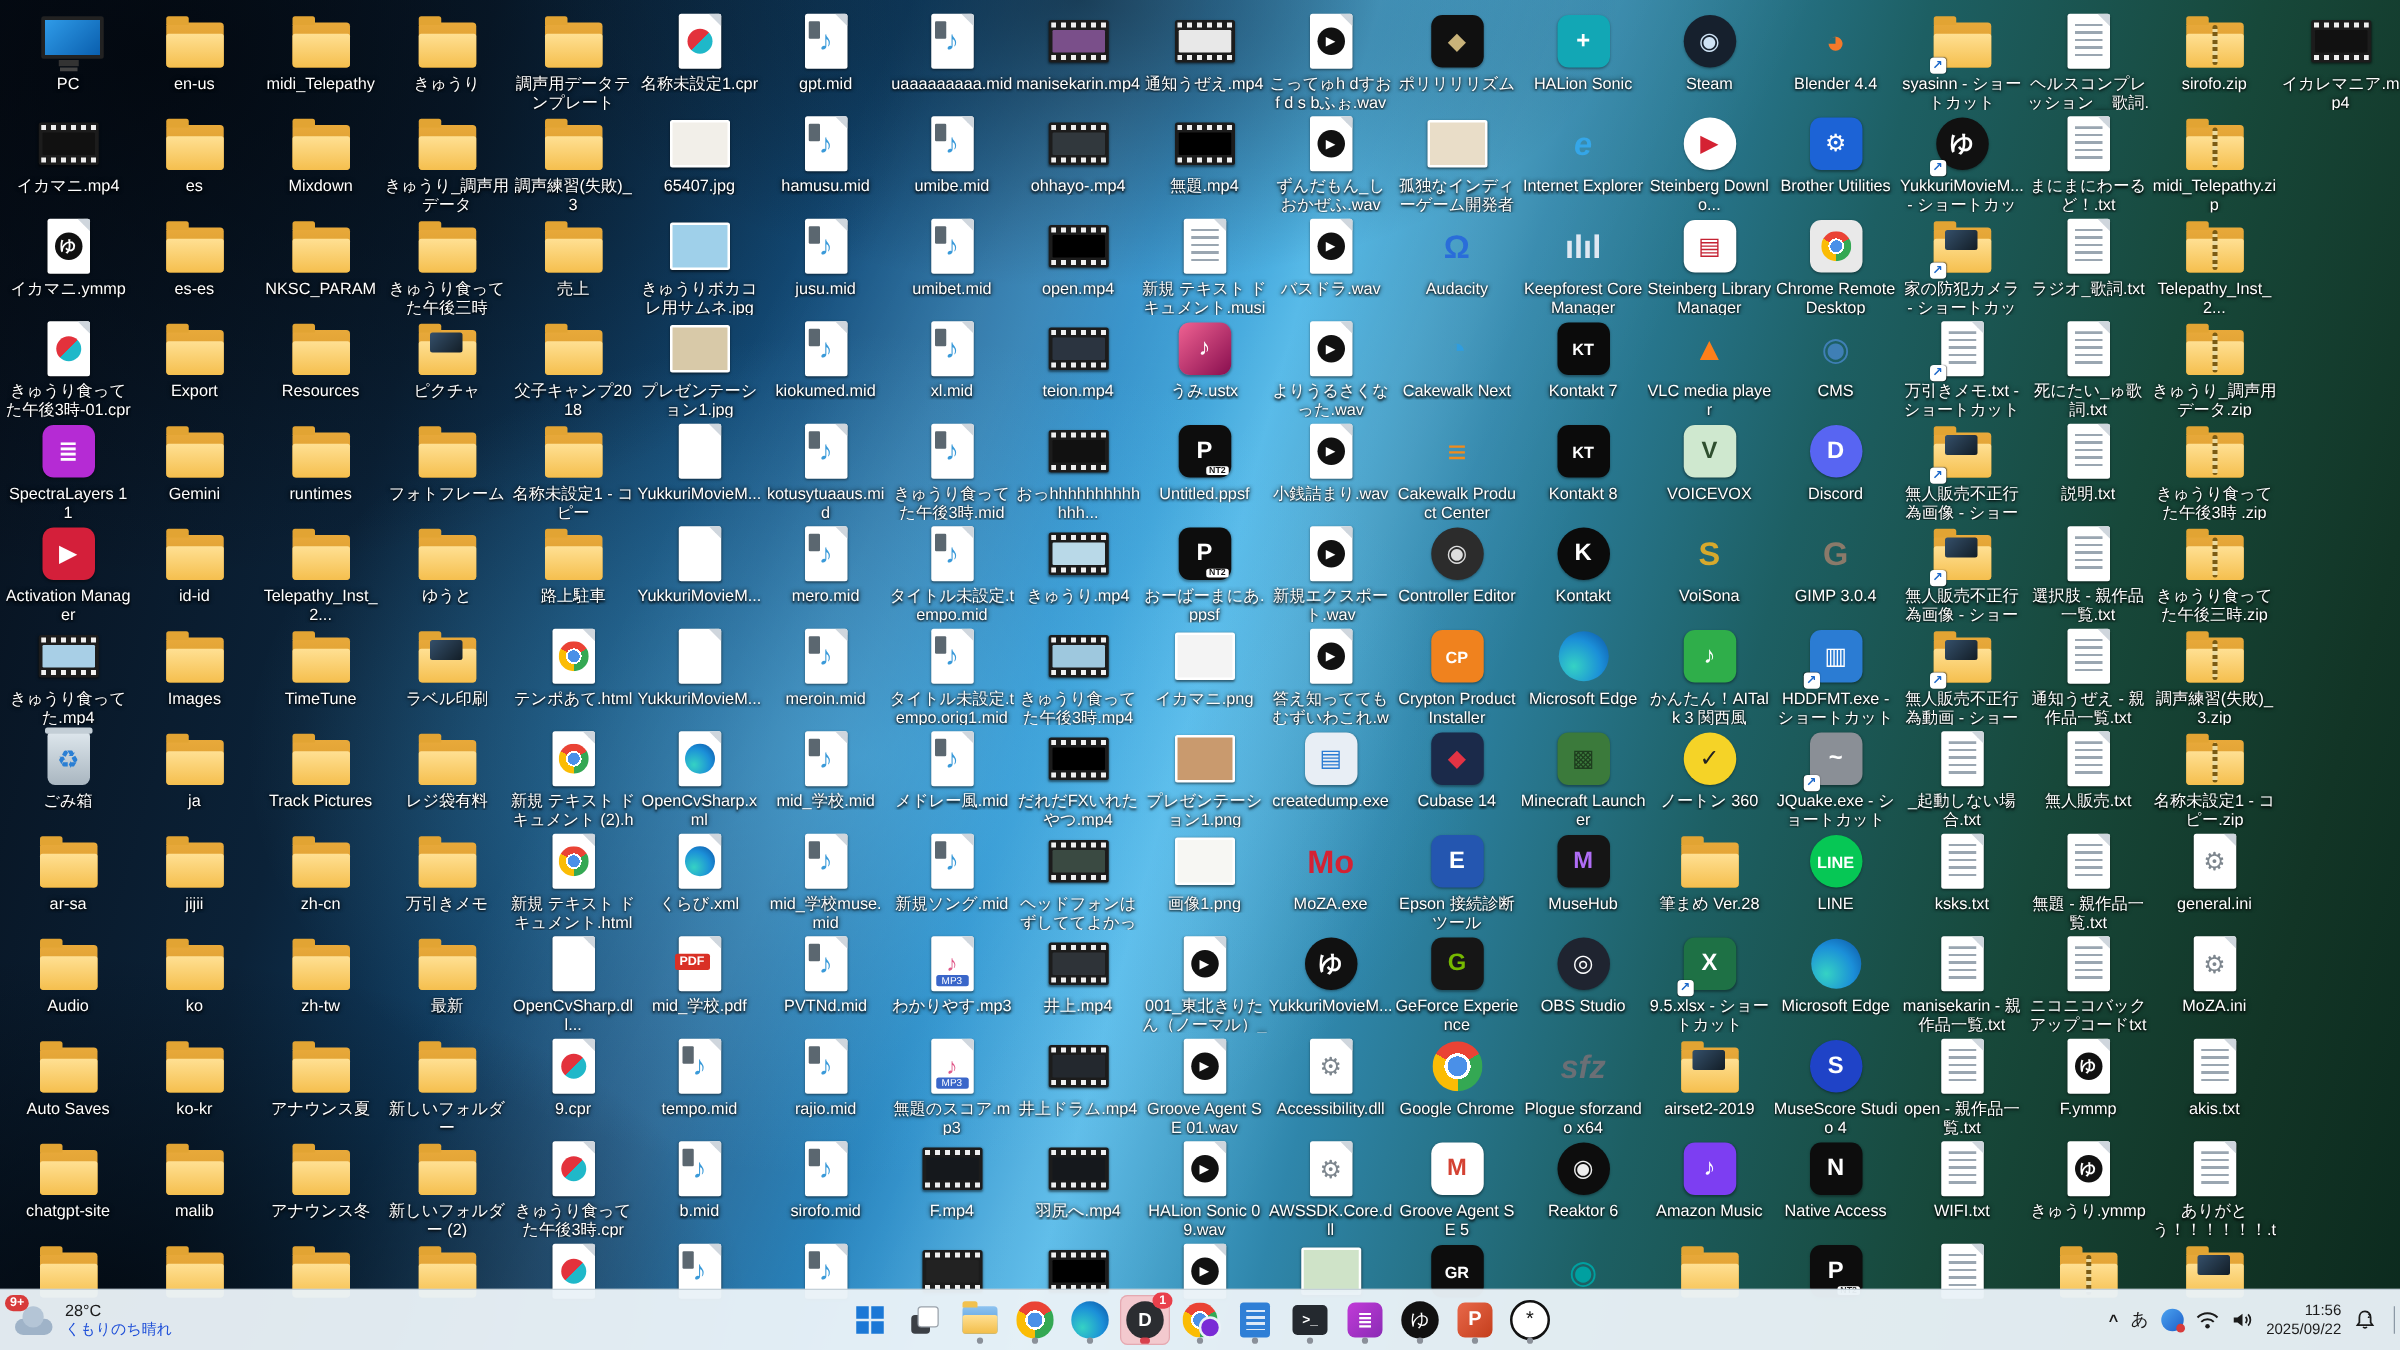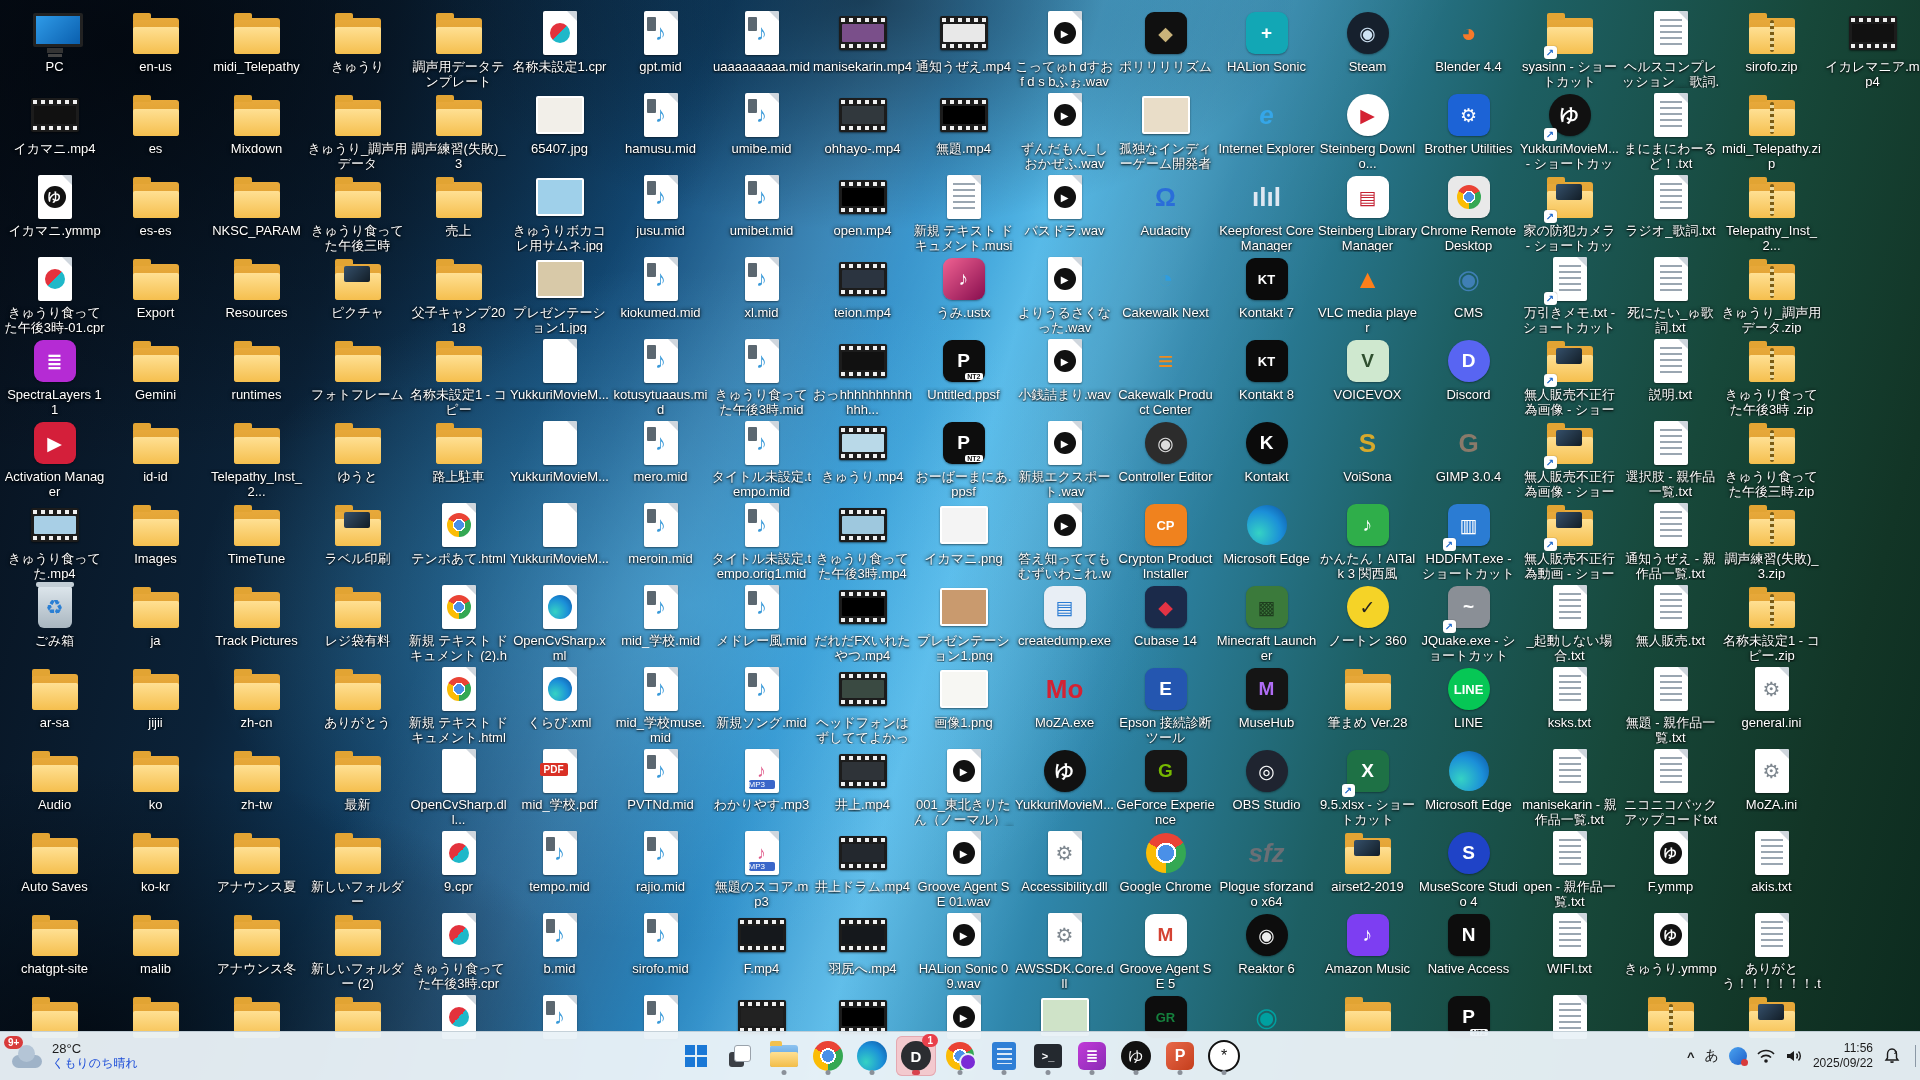--- a/index.html
+++ b/index.html
@@ -29,21 +29,21 @@
     background:repeating-linear-gradient(180deg,#7a5b14 0 3px,#e9d9a0 3px 6px);border-radius:2px;}
   
   .page{position:relative;width:34px;height:44px;background:#fff;border-radius:2px;box-shadow:0 1px 2px rgba(0,0,0,.45);
     display:flex;align-items:center;justify-content:center;}
   .page::before{content:"";position:absolute;top:0;right:0;border:5px solid transparent;border-top-color:#cfd6dd;border-right-color:#cfd6dd;border-radius:0 2px 0 0;}
   .tlines{width:22px;height:28px;background:repeating-linear-gradient(180deg,#9aa6b1 0 2px,transparent 2px 6px);}
   .note{color:#3a9ad9;font-size:22px;font-weight:bold;}
   .filmchip{position:absolute;left:3px;top:6px;width:9px;height:14px;background:#5b6770;border-radius:1px;}
   .wavdot{width:22px;height:22px;border-radius:50%;background:#111;color:#fff;font-size:10px;display:flex;align-items:center;justify-content:center;}
   .mp3note{color:#e05a8a;font-size:18px;font-weight:bold;}
-  .mp3tag{position:absolute;bottom:4px;left:4px;right:4px;font-size:8px;font-style:normal;background:#3a66c9;color:#fff;border-radius:2px;}
+  .mp3tag{position:absolute;bottom:4px;left:4px;right:4px;font-size:8px;font-style:normal;background:#3a66c9;color:#fff;border-radius:2px;text-align:center;}
   .gear{color:#7d868e;font-size:20px;font-weight:normal;}
   .pdftag{position:absolute;top:14px;left:-3px;background:#d93025;color:#fff;font-style:normal;font-size:10px;font-weight:bold;padding:1px 4px;border-radius:2px;}
   .cprlogo{width:20px;height:20px;border-radius:50%;background:linear-gradient(135deg,#e3323c 50%,#1fb8c9 50%);}
   .yu{width:22px;height:22px;border-radius:50%;background:#111;color:#fff;font-size:13px;display:flex;align-items:center;justify-content:center;}
   
   .film{position:relative;width:48px;height:34px;background:#1c1c1c;border-radius:2px;box-shadow:0 1px 2px rgba(0,0,0,.5);}
   .film::before,.film::after{content:"";position:absolute;left:2px;right:2px;height:4px;
     background:repeating-linear-gradient(90deg,#efefef 0 4px,transparent 4px 8px);}
   .film::before{top:2px;} .film::after{bottom:2px;}
   .film i{position:absolute;left:3px;right:3px;top:8px;bottom:8px;border-radius:1px;display:block;}
@@ -1185,21 +1185,21 @@
       <div class="cell">
         <span class="ic">
           <span class="folder"></span>
         </span>
         <span class="lbl">zh-cn</span>
       </div>
       <div class="cell">
         <span class="ic">
           <span class="folder"></span>
         </span>
-        <span class="lbl">ありがとう</span>
+        <span class="lbl">万引きメモ</span>
       </div>
       <div class="cell">
         <span class="ic">
           <span class="page">
             <b class="cball mini"></b>
           </span>
         </span>
         <span class="lbl">新規 テキスト ドキュメント.html</span>
       </div>
       <div class="cell">
@@ -1754,21 +1754,21 @@
           </span>
         </span>
       </div>
       <div class="cell">
         <span class="ic">
           <span class="imgth" style="background:#cfe3c8"></span>
         </span>
       </div>
       <div class="cell">
         <span class="ic">
-          <span class="app" style="background:#0d0d0d;color:#15803d;font-size:13px;">GR</span>
+          <span class="app" style="background:#0d0d0d;color:#ffffff;font-size:13px;">GR</span>
         </span>
       </div>
       <div class="cell">
         <span class="ic">
           <span class="app" style="background:transparent;color:#00a0a0;box-shadow:none;font-size:26px;">◉</span>
         </span>
       </div>
       <div class="cell">
         <span class="ic">
           <span class="folder"></span>

